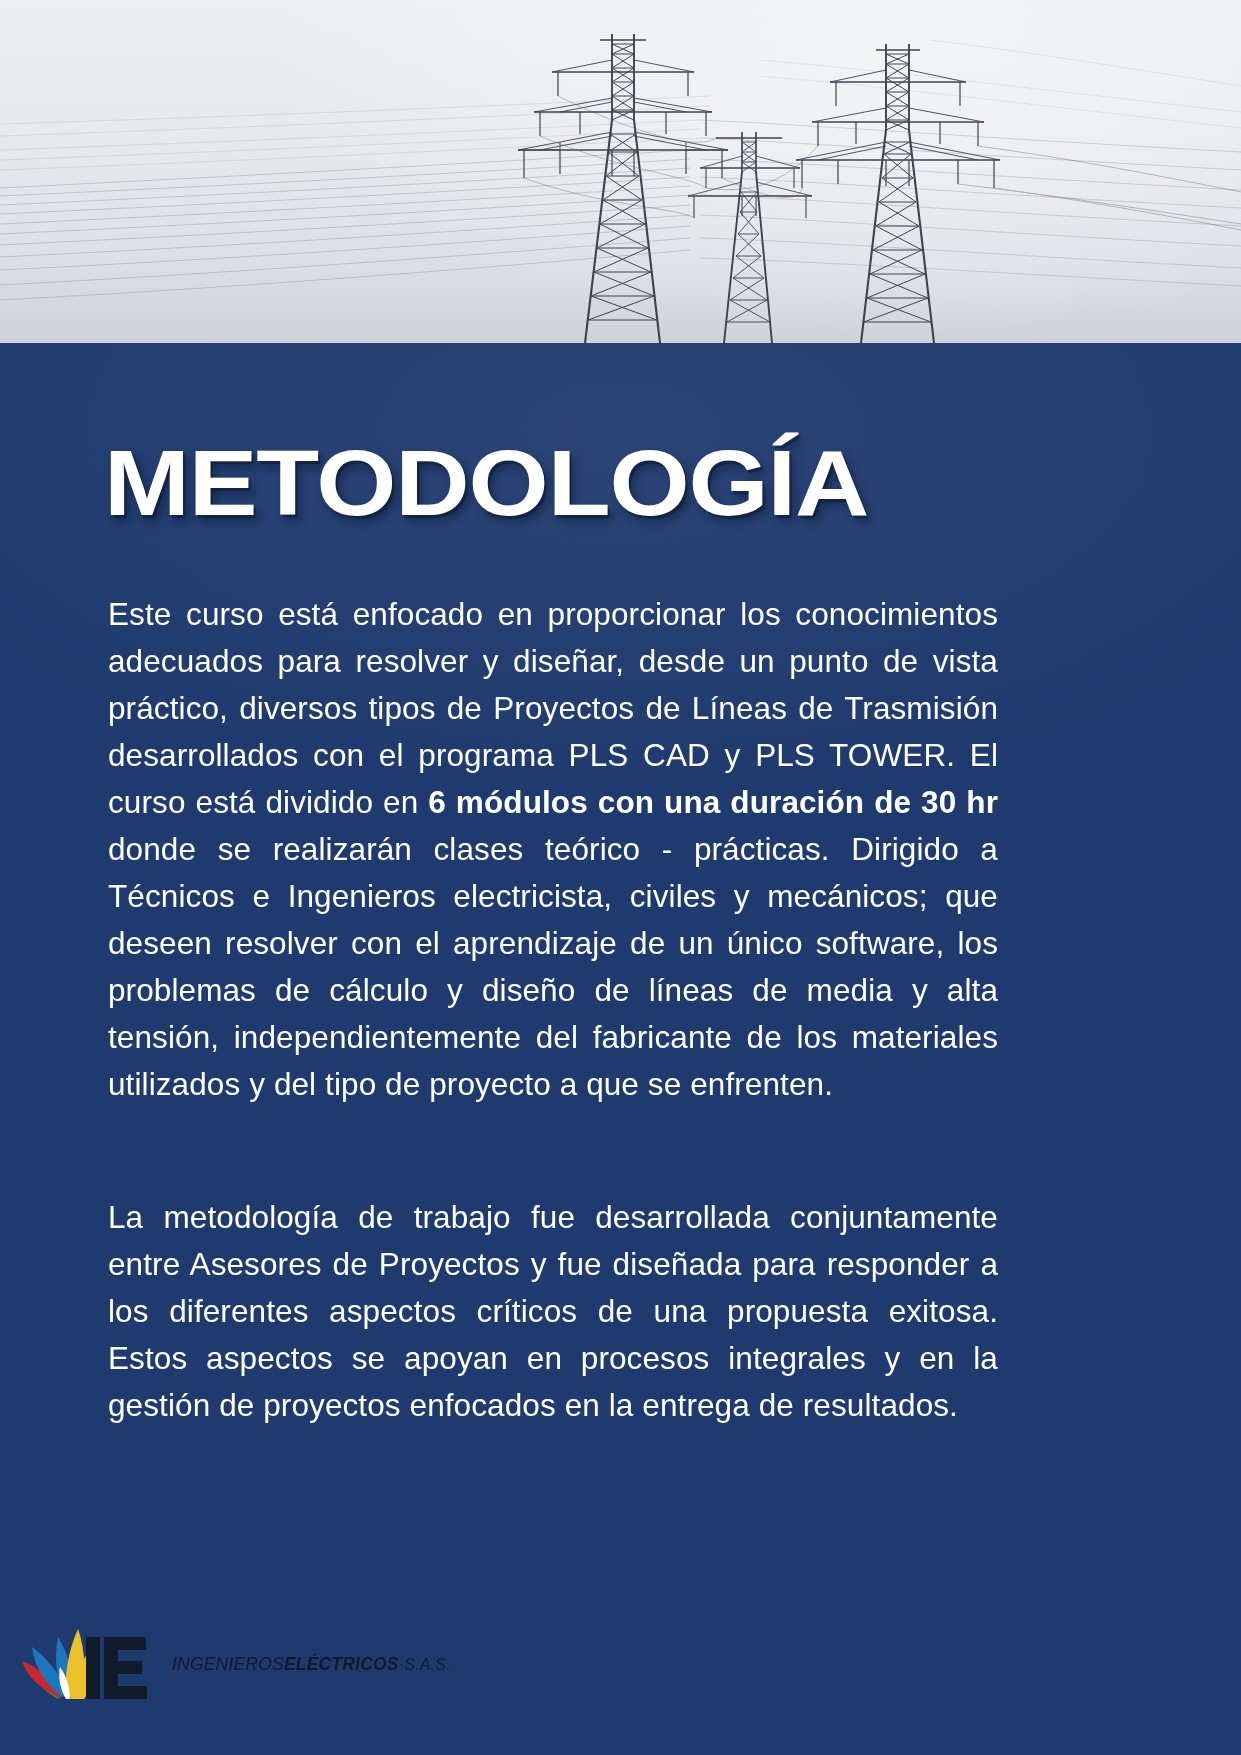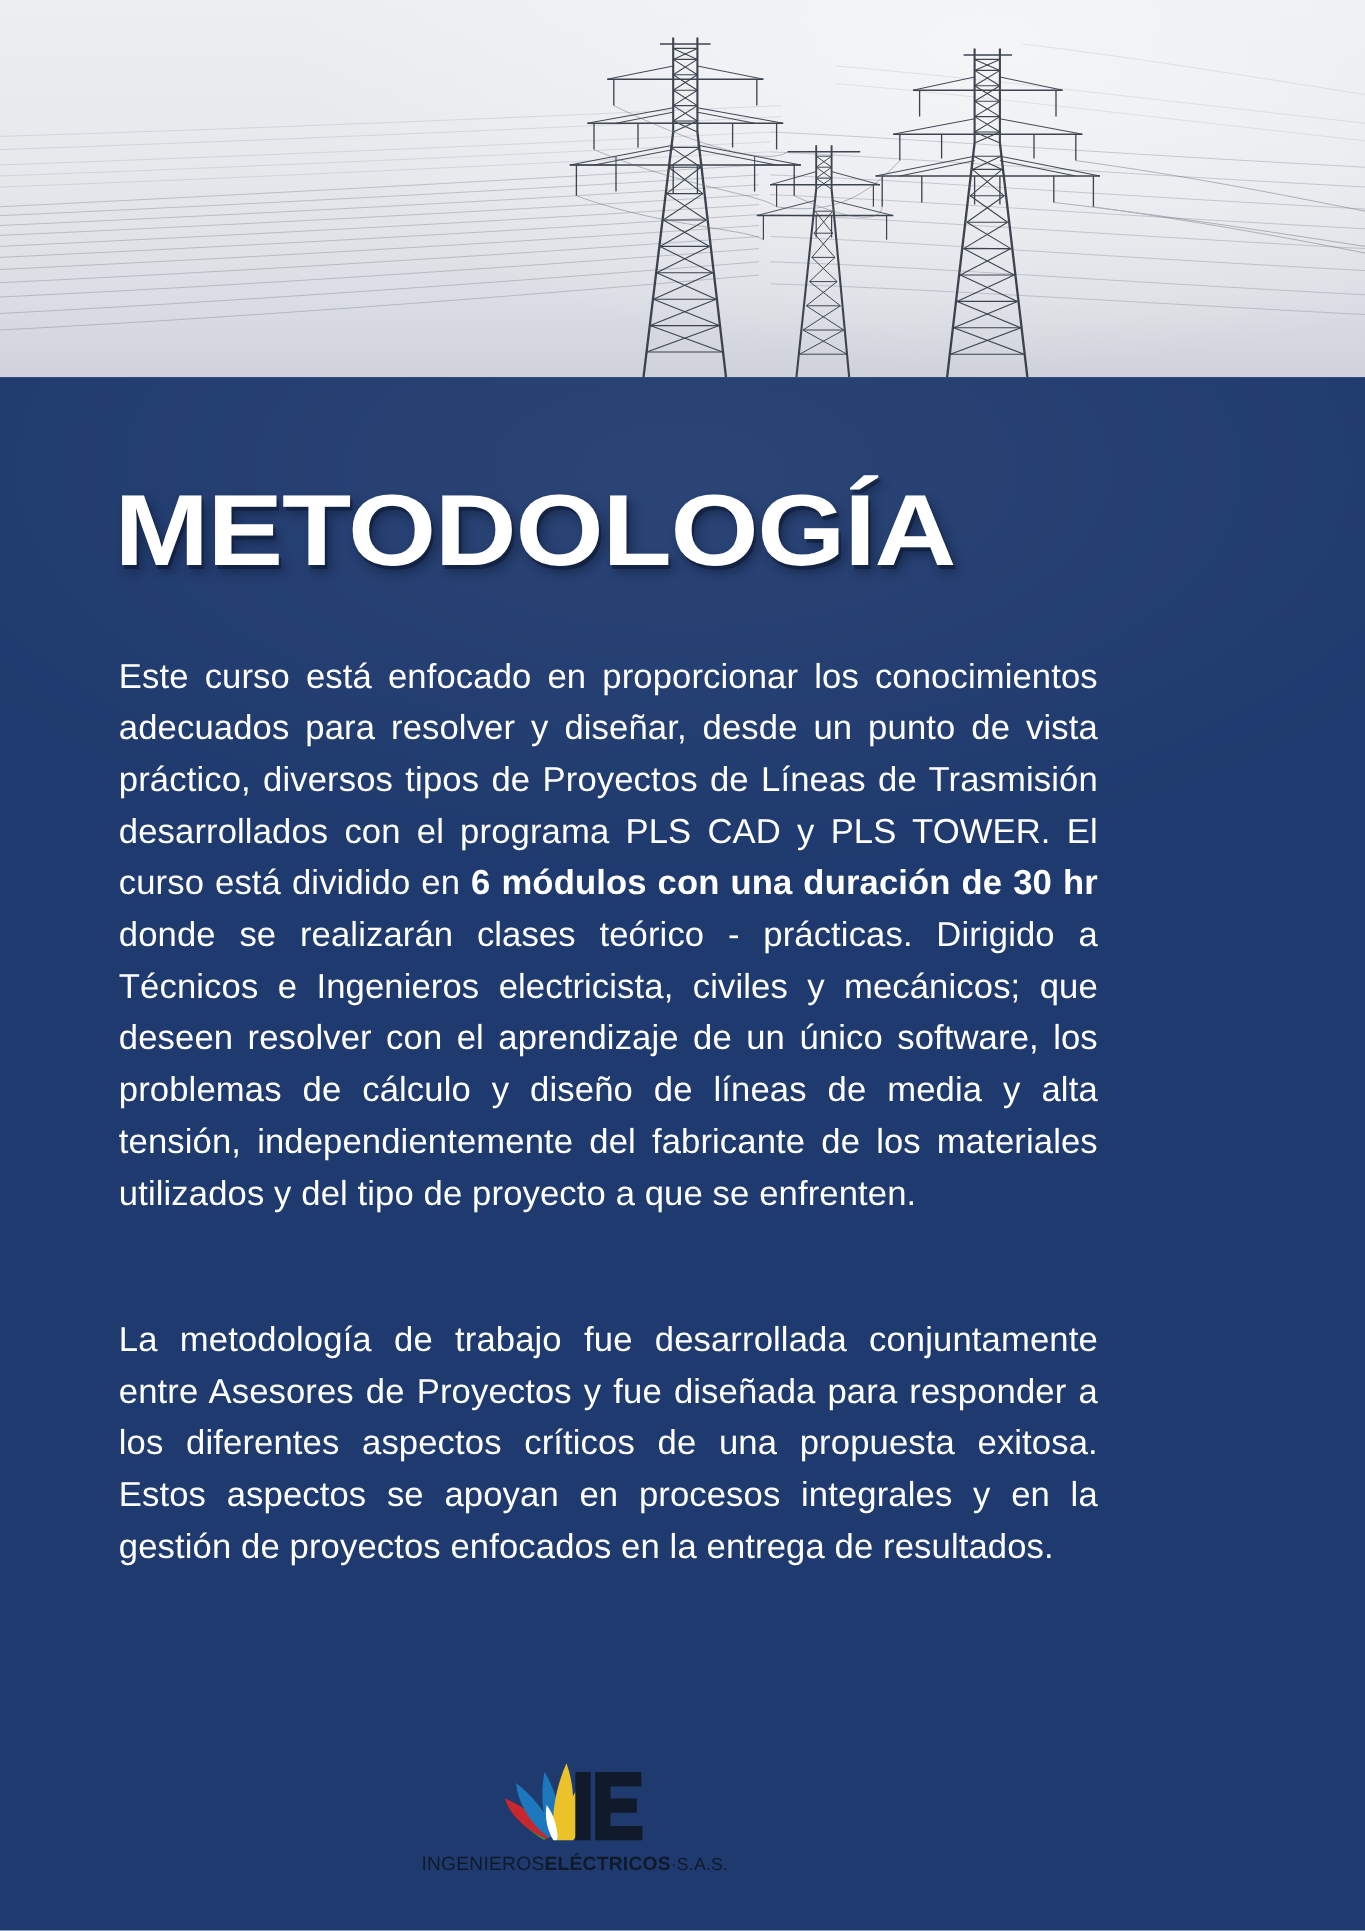--- a/index.html
+++ b/index.html
@@ -95,22 +95,23 @@
   }
   .para-gap { height: 86px; }
 
   
   .logo {
     position: absolute;
     left: 0;
     bottom: 50px;
     width: 1045px;
     display: flex;
-    flex-direction: column;
+    flex-direction: row;
     align-items: center;
+    font-style: italic;
   }
   .logo-mark {
     position: relative;
     width: 172px;
     height: 86px;
   }
   .logo-word {
     margin-top: 5px;
     font-family: "Liberation Sans", sans-serif;
     font-size: 17.5px;

